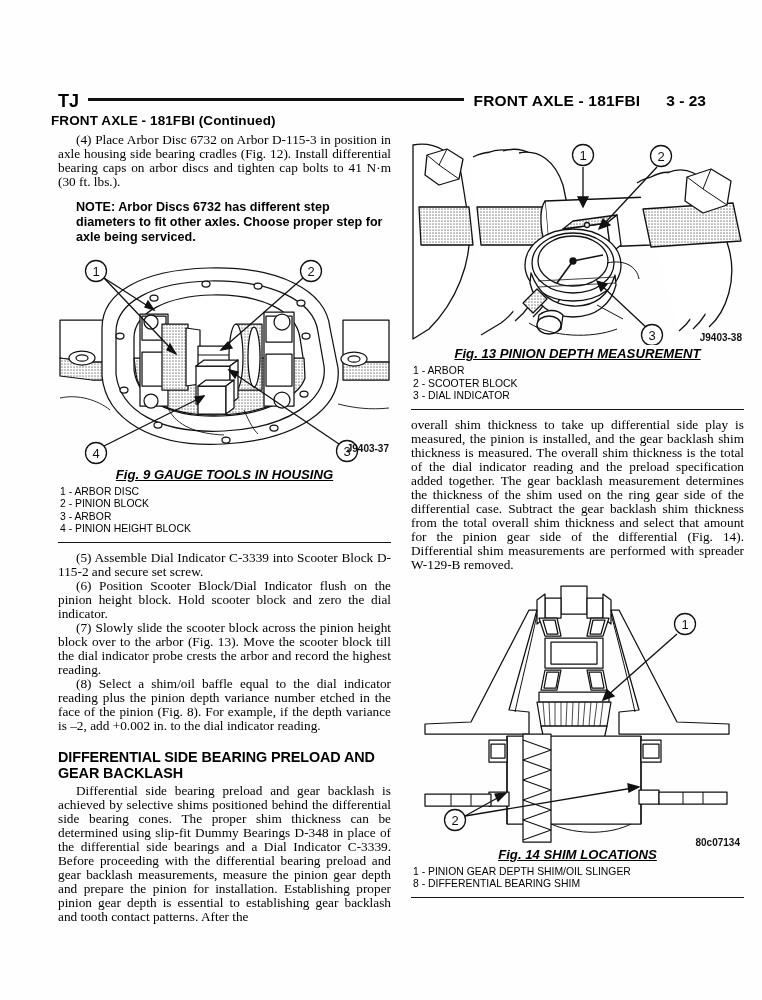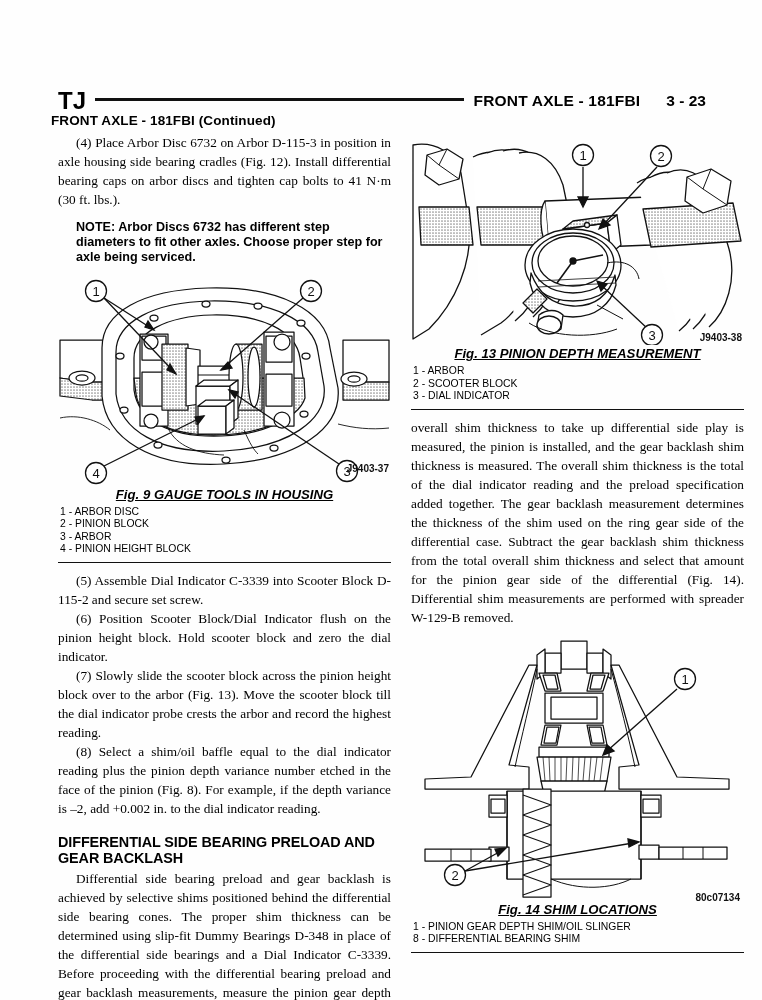--- a/index.html
+++ b/index.html
@@ -27,21 +27,21 @@
     position: absolute;
     left: 58px; top: 88px;
     width: 648px;
     height: 26px;
     display: flex;
     align-items: center;
   }
   .hdr-tj {
     font-family: "Liberation Sans", sans-serif;
     font-weight: bold;
-    font-size: 24px;
+    font-size: 18px;
     letter-spacing: 0px;
     margin-right: 9px;
   }
   .hdr-rule {
     flex: 1 1 auto;
     height: 3px;
     background: #111;
     margin-bottom: 3px;
   }
   .hdr-title {
@@ -73,21 +73,21 @@
     position: absolute;
     width: 333px;
     top: 133px;
   }
   .col-left  { left: 58px; }
   .col-right { left: 411px; }
 
   p.body {
     margin: 0 0 0 0;
     font-size: 13.3px;
-    line-height: 19px;
+    line-height: 14px;
     text-align: justify;
     text-indent: 18px;
     font-family: "Liberation Serif", serif;
   }
   p.body.noindent { text-indent: 0; }
   p.note {
     margin: 11px 0 0 18px;
     font-family: "Liberation Sans", sans-serif;
     font-weight: bold;
     font-size: 12.6px;

